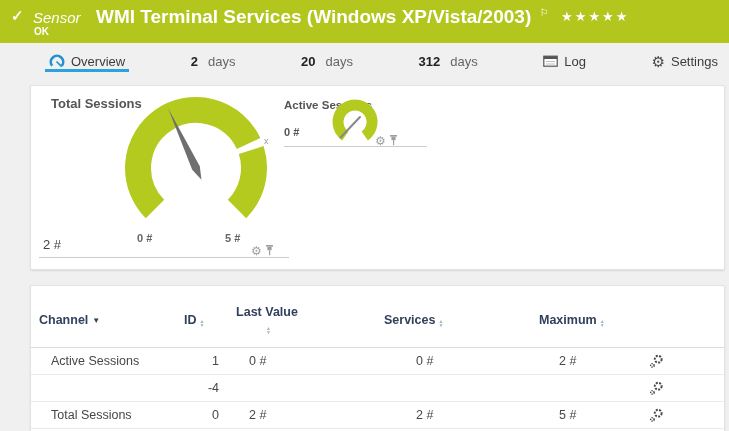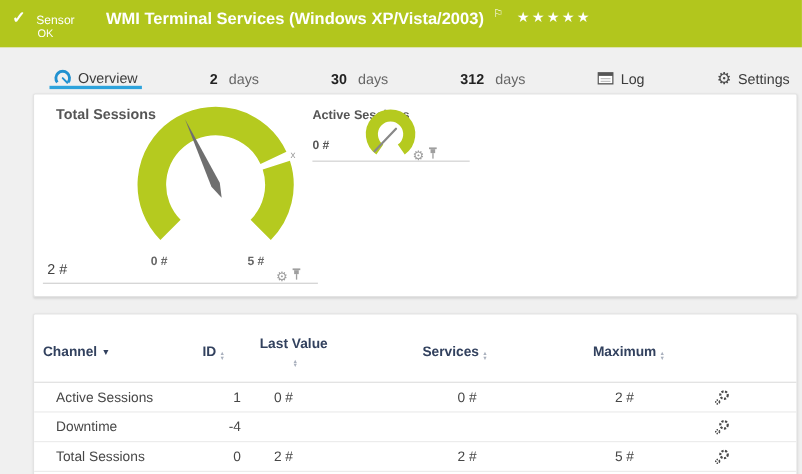--- a/index.html
+++ b/index.html
@@ -4,29 +4,29 @@
 <style>
   * { margin:0; padding:0; box-sizing:border-box; }
   html,body { width:729px; height:431px; overflow:hidden;
     font-family:"Liberation Sans", sans-serif; background:#f0f0f0; }
 
   
   .header { position:absolute; left:0; top:0; width:729px; height:43px;
     background:#b2c61d; color:#fff; }
   .header .check { position:absolute; left:11px; top:7px; font-size:15px; font-weight:bold; }
   .titlerow { position:absolute; left:33px; top:6px; white-space:nowrap; }
-  .kind { font-size:11px; margin-right:24px; }
-  .h-title { font-size:15px; font-weight:bold; }
+  .kind { font-style:italic; font-size:15px; margin-right:11px; }
+  .h-title { font-size:19px; font-weight:bold; }
   .flag { font-size:10px; vertical-align:7px; margin-left:4px; }
   .stars { font-size:13px; letter-spacing:2px; vertical-align:2px; margin-left:8px; }
-  .ok { position:absolute; left:34px; top:26px; font-size:10px; font-weight:normal; }
+  .ok { position:absolute; left:34px; top:26px; font-size:10px; font-weight:bold; }
 
   
   .tabbar { position:absolute; left:45px; right:7px; top:54px; height:27px;
-    display:flex; justify-content:space-between; align-items:flex-end; }
+    display:flex; justify-content:space-between; align-items:flex-start; }
   .tab { display:flex; align-items:center; gap:6px; font-size:13px; color:#3c3c3c;
     padding:0 4px 2px 4px; cursor:pointer; }
   .tab.active { border-bottom:3px solid #2da3dc; padding-bottom:0; }
   .ticon { display:inline-flex; align-items:center; }
   .tnum { font-weight:bold; color:#222; }
   .tword { color:#666; margin-left:4px; }
   .gearglyph { font-size:15px; color:#4a4a4a; line-height:1; }
 
   
   .panel { position:absolute; background:#fff; border:1px solid #e3e3e3;
@@ -101,21 +101,21 @@
     </span>
     <span>Overview</span>
   </div>
 
 
   <div class="tab">
     <span class="tnum">2</span>
       <span class="tword">days</span>
   </div>
   <div class="tab">
-    <span class="tnum">30</span>
+    <span class="tnum">20</span>
       <span class="tword">days</span>
   </div>
   <div class="tab">
     <span class="tnum">312</span>
       <span class="tword">days</span>
   </div>
 
 
   <div class="tab">
     <span class="ticon">
@@ -219,21 +219,20 @@
     <span class="c-max">2 #</span>
     <span class="c-set">
       <svg width="15" height="15" viewBox="0 0 15 15">
         <circle cx="9.2" cy="5.2" r="3.4" fill="none" stroke="#4a4a4a" stroke-width="2" stroke-dasharray="2 1.3"></circle>
         <circle cx="3.4" cy="11.4" r="1.7" fill="none" stroke="#4a4a4a" stroke-width="1.5" stroke-dasharray="1.2 0.9"></circle>
       </svg>
     </span>
   </div>
 
   <div class="trow">
-    <span class="c-channel">Downtime</span>
     <span class="c-id">-4</span>
     <span class="c-last"></span>
     <span class="c-min"></span>
     <span class="c-max"></span>
     <span class="c-set">
       <svg width="15" height="15" viewBox="0 0 15 15">
         <circle cx="9.2" cy="5.2" r="3.4" fill="none" stroke="#4a4a4a" stroke-width="2" stroke-dasharray="2 1.3"></circle>
         <circle cx="3.4" cy="11.4" r="1.7" fill="none" stroke="#4a4a4a" stroke-width="1.5" stroke-dasharray="1.2 0.9"></circle>
       </svg>
     </span>

